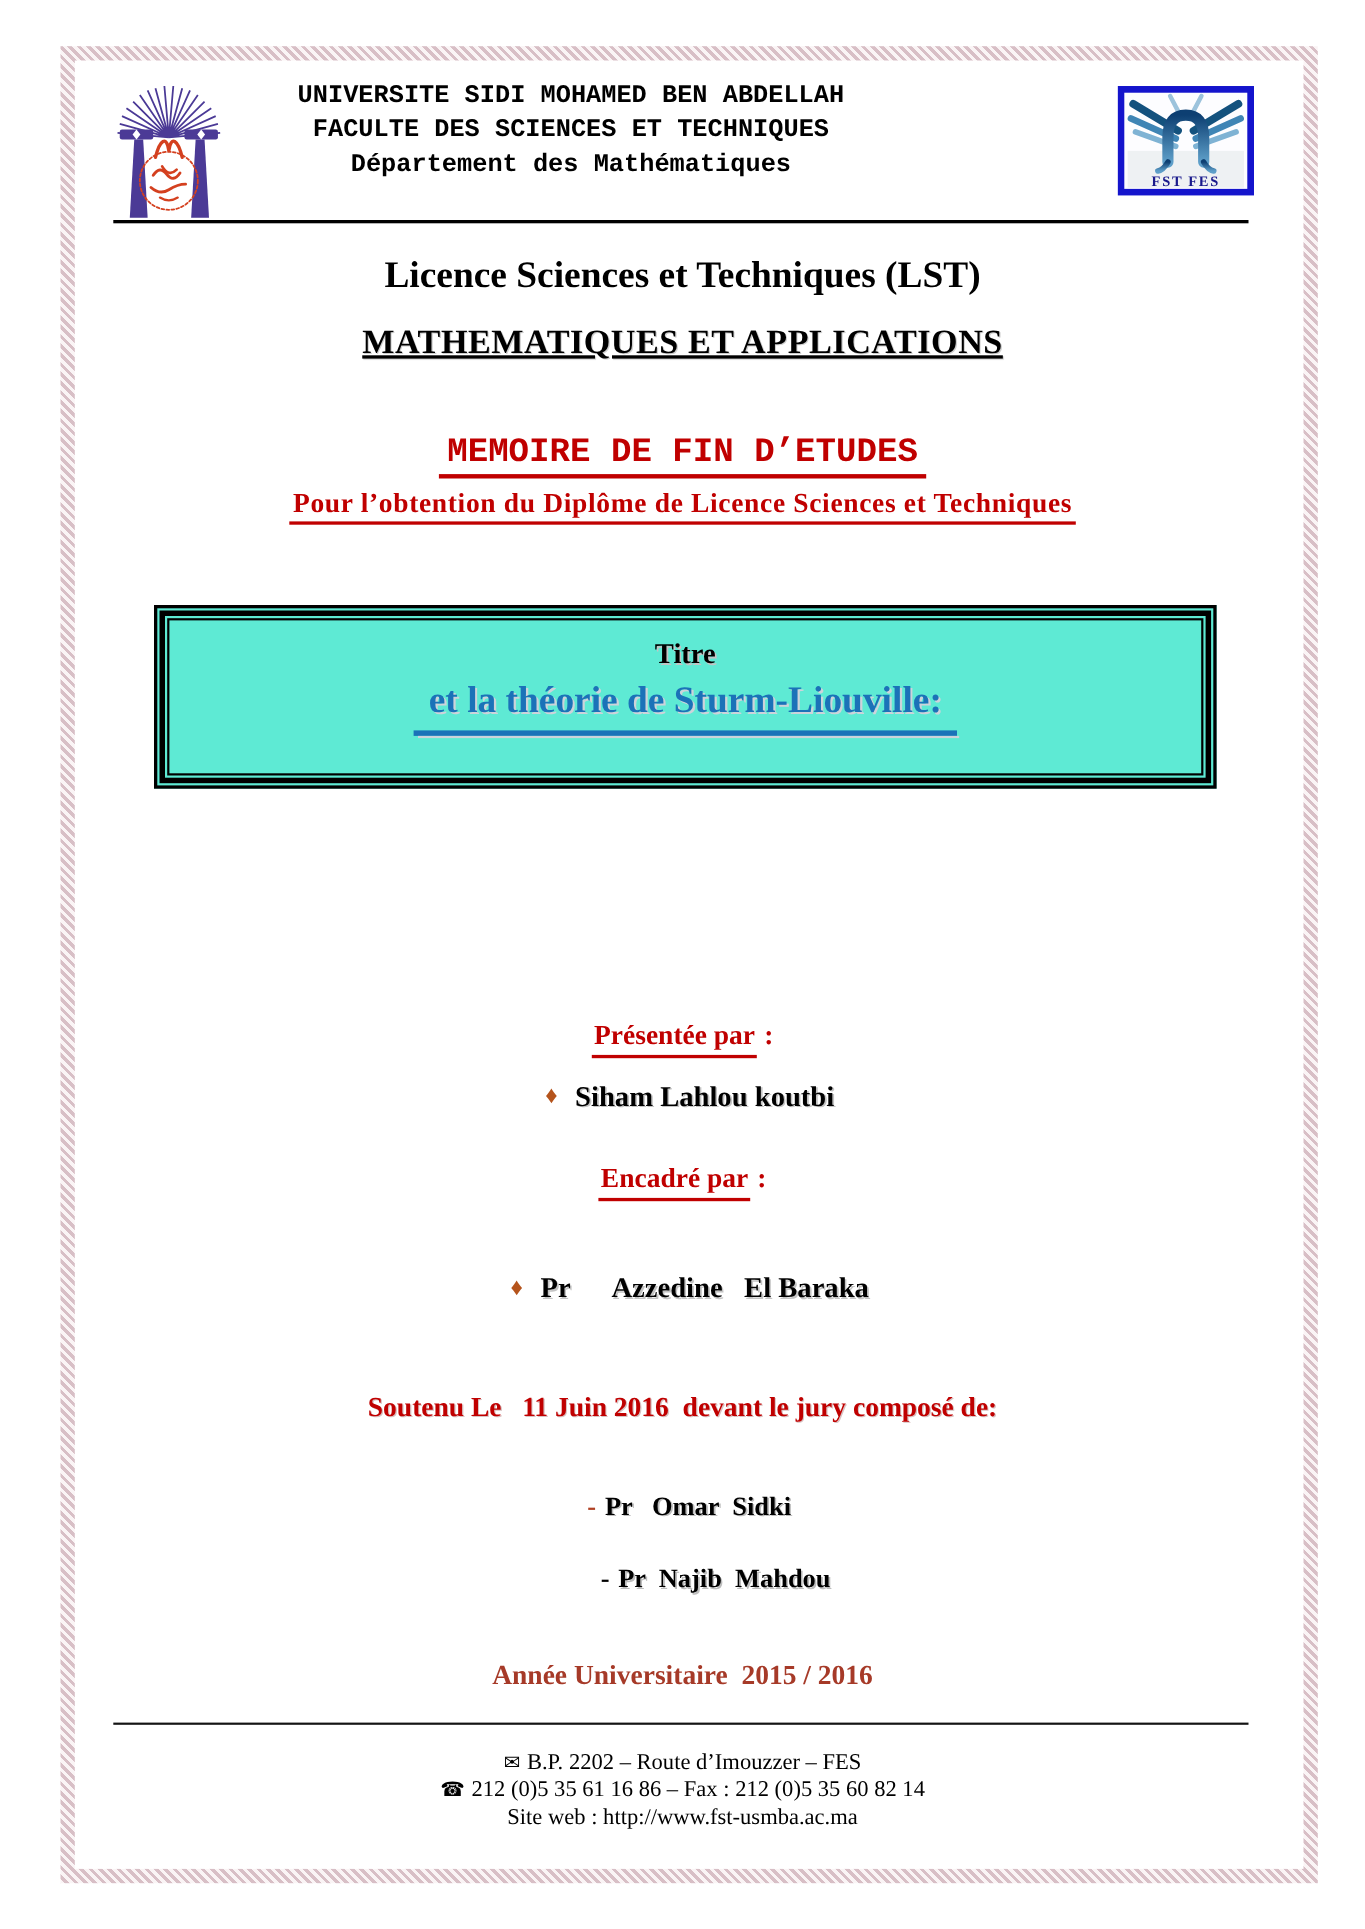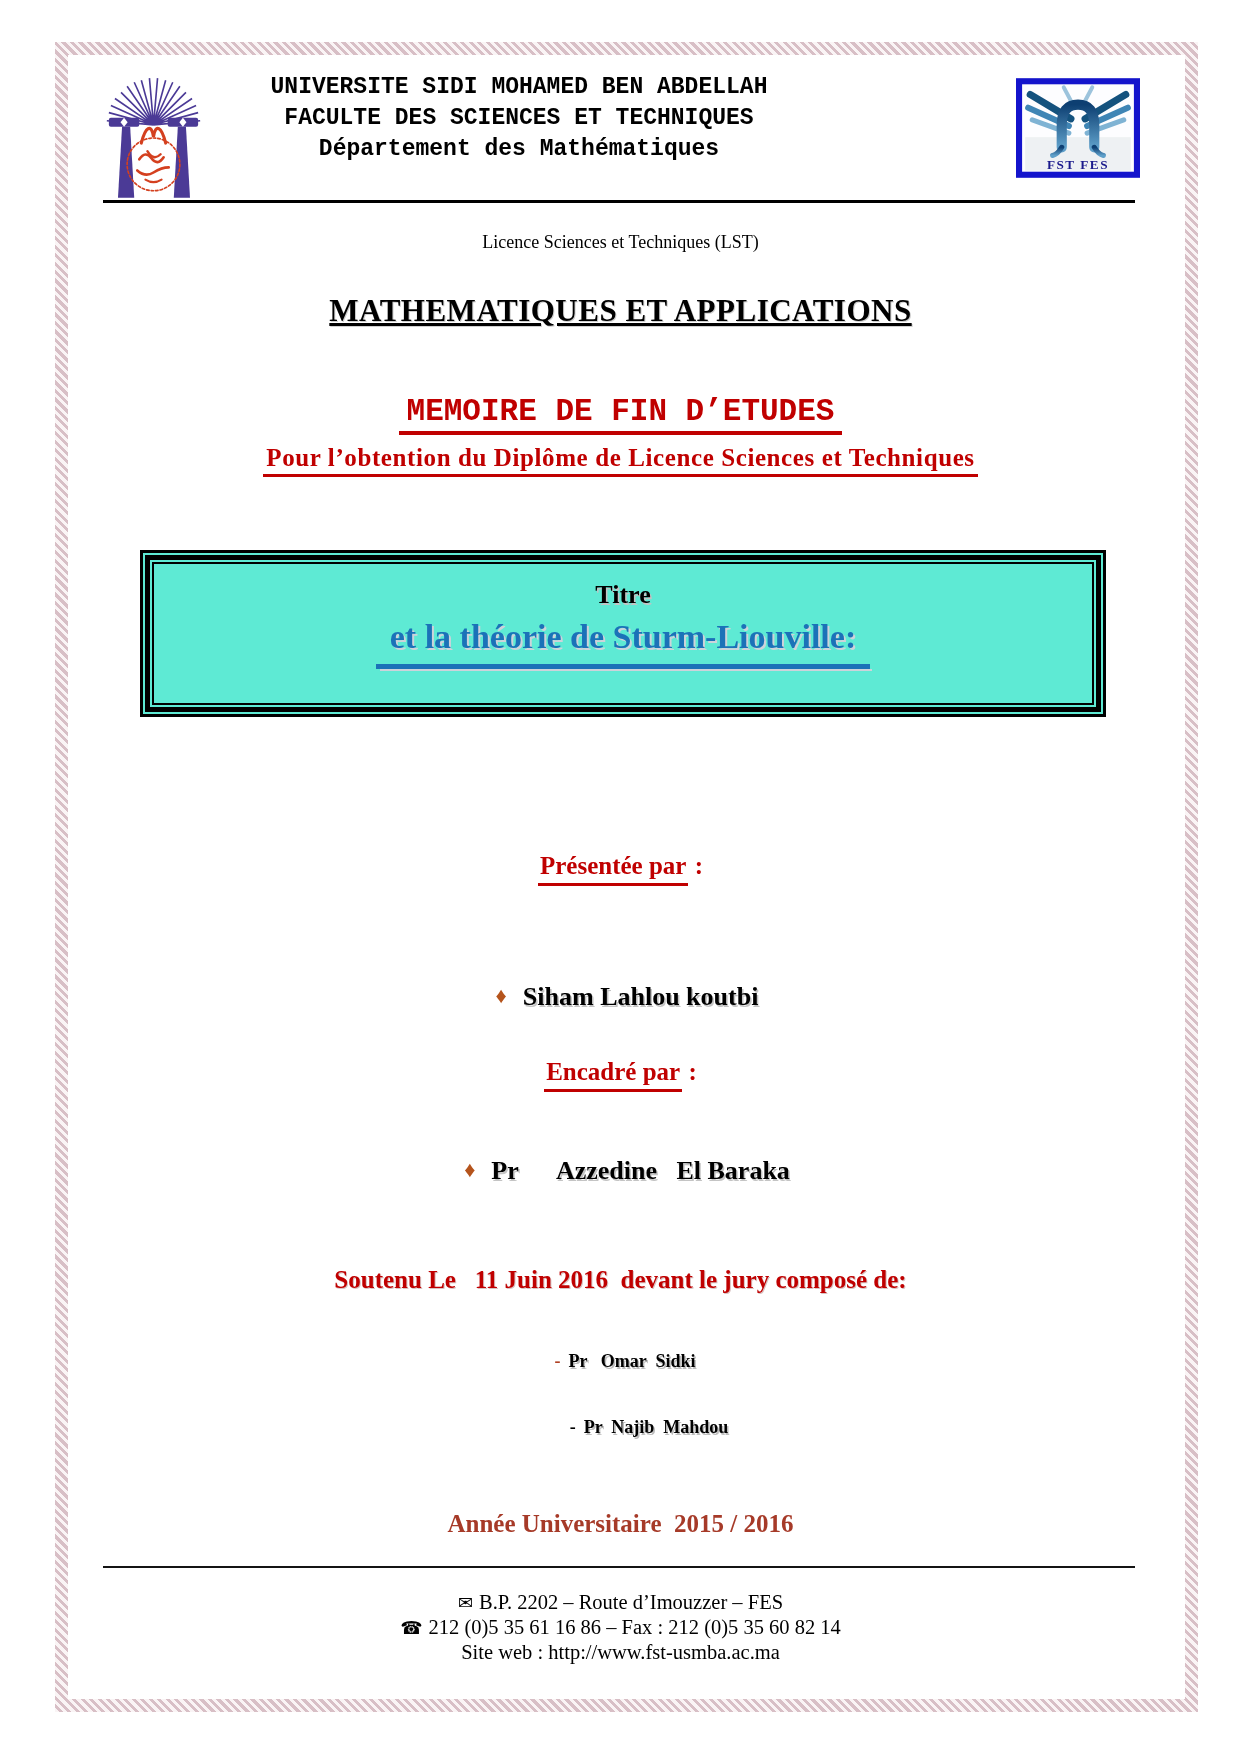--- a/index.html
+++ b/index.html
@@ -26,51 +26,51 @@
   .logo-left{position:absolute;left:100px;top:66px;width:108px;height:142px;}
   .logo-right{position:absolute;left:1016px;top:78px;width:124px;height:100px;}
   .hdr-text{
     position:absolute;left:243px;top:72px;width:552px;text-align:center;
     font-family:"Liberation Mono","DejaVu Sans Mono",monospace;
     font-weight:bold;font-size:23px;line-height:31px;white-space:nowrap;
   }
   .rule1{position:absolute;left:103px;top:200px;width:1032px;height:3px;background:#000;}
   .rule2{position:absolute;left:103px;top:1566px;width:1032px;height:2px;background:#141414;}
 
-  .licence{top:232px;font-size:18px;font-weight:normal;}
+  .licence{top:232px;font-size:34px;font-weight:bold;}
   .specialty{top:293px;font-size:31px;font-weight:bold;letter-spacing:.5px;text-shadow:1px 1px 0 #cfcfcf;text-decoration:underline;}
 
   .memoire{top:394px;font-size:31px;font-weight:bold;color:var(--red);font-family:Liberation Mono, monospace;}
   .memoire .u{display:inline-block;border-bottom:4px solid var(--red);padding:0 8px 2px;}
   .pour{top:444px;font-size:25px;font-weight:bold;color:var(--red);letter-spacing:.6px;}
   .pour .u{display:inline-block;border-bottom:3px solid var(--red);padding:0 3px 2px;}
 
   
   .titlebox{position:absolute;left:140px;top:550px;width:966px;border:3px solid #000;padding:2px;background:#5eead4;}
   .titlebox-mid{border:5px solid #000;padding:2px;}
   .titlebox-inner{border:2px solid #000;padding:16px 10px 34px;text-align:center;}
   .titre{font-size:26px;font-weight:bold;text-shadow:1.5px 1.5px 0 #c4c4c4;margin-bottom:8px;}
   .blue-line{font-size:34px;font-weight:bold;color:var(--blue);margin-top:8px;text-shadow:2px 2px 0 #cdd3da;}
   .blue-line .u{display:inline-block;border-bottom:5px solid var(--blue);padding:0 14px 8px;
     box-shadow:2px 2px 0 #cdd3da inset;box-shadow:none;}
   .blue-line .u{position:relative;}
   .blue-line .u::after{content:"";position:absolute;left:4px;right:-2px;bottom:-7px;height:2px;background:#cdd3da;}
 
   .rubric{font-size:25px;font-weight:bold;color:var(--red);}
   .rubric .u{display:inline-block;border-bottom:3px solid var(--red);padding:0 2px 3px;}
-  .presentee{top:852px;text-align:center;}
+  .presentee{top:928px;text-align:center;}
   .encadre{top:1058px;}
 
   .person{font-size:26px;font-weight:bold;text-shadow:1.5px 1.5px 0 #c4c4c4;white-space:pre;}
   .siham{top:952px;}
   .azzedine{top:1126px;}
   .bullet{color:var(--bullet-orange);font-size:22px;text-shadow:none;margin-right:16px;vertical-align:2px;}
 
   .soutenu{top:1266px;font-size:25px;font-weight:bold;color:var(--red);white-space:pre;text-shadow:1px 1px 0 #d8c2c2;}
-  .jury{font-size:18px;font-weight:bold;text-shadow:1.5px 1.5px 0 #bdbdbd;white-space:pre;}
+  .jury{font-size:24px;font-weight:bold;text-shadow:1.5px 1.5px 0 #bdbdbd;white-space:pre;}
   .jury1{top:1330px;}
   .jury2{top:1396px;padding-left:48px;}
   .dash-red{color:var(--dash-red);}
   .dash-black{color:#000;}
   .jury .dash{margin-right:8px;text-shadow:none;}
 
   .annee{top:1510px;font-size:25px;font-weight:bold;color:var(--brick);white-space:pre;}
 
   .footer{top:1590px;font-size:20.5px;line-height:24px;}
   .footer .ficon{font-family:"DejaVu Sans",sans-serif;font-size:18px;margin-right:6px;}

